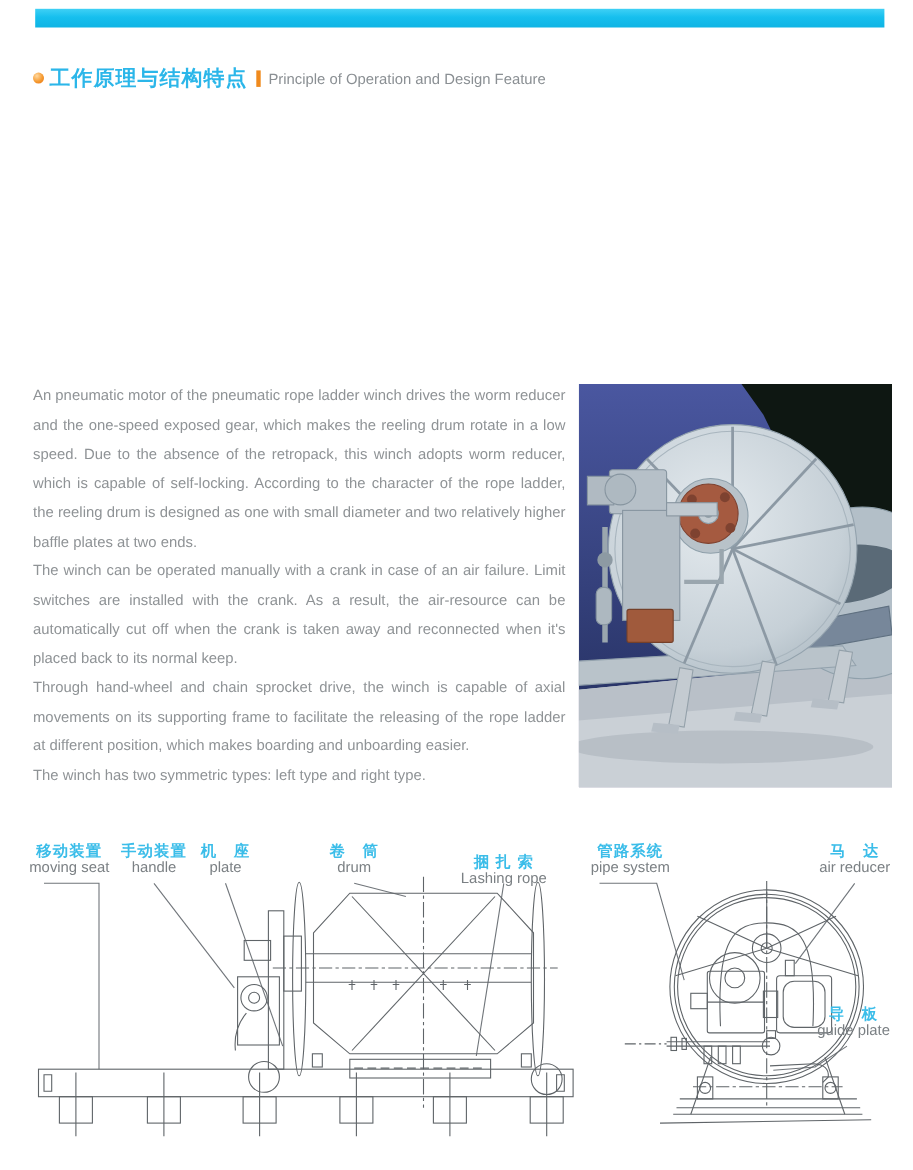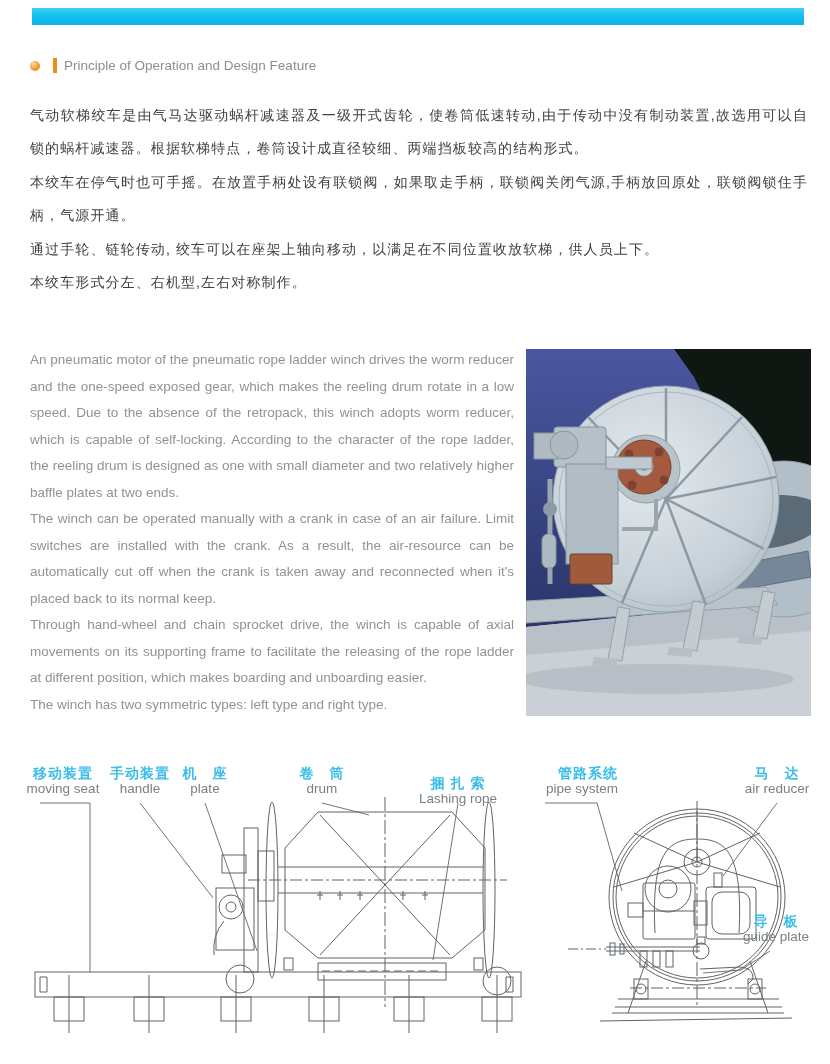--- a/index.html
+++ b/index.html
@@ -36,43 +36,38 @@
   .diagram{position:absolute;left:0;top:755px;width:830px;height:309px;}
   .diagram svg.drawing{position:absolute;left:0;top:0;}
   .lbl{position:absolute;text-align:center;line-height:16px;}
   .lbl .zh{display:block;color:#3bbde9;font-size:14px;font-weight:bold;letter-spacing:1px;white-space:nowrap;}
   .lbl .en{display:block;color:#7b8084;font-size:13.5px;white-space:nowrap;}
   .lbl-1{left:18px;top:10px;width:90px;}
   .lbl-2{left:98px;top:10px;width:84px;}
   .lbl-3{left:163px;top:10px;width:84px;}
   .lbl-4{left:280px;top:10px;width:84px;}
   .lbl-5{left:410px;top:20px;width:96px;}
-  .lbl-6{left:528px;top:10px;width:90px;text-align:right;}
+  .lbl-6{left:528px;top:10px;width:90px;}
   .lbl-7{left:733px;top:10px;width:88px;}
   .lbl-8{left:730px;top:158px;width:92px;}
 </style>
 </head>
 <body>
 
 <div class="page">
 
   <div class="top-bar"></div>
 
   <div class="section-title">
     <span class="bullet-dot"></span>
+    <span class="title-zh">工作原理与结构特点</span>
     <span class="title-divider"></span>
     <span class="title-en">Principle of Operation and Design Feature</span>
   </div>
 
-  <div class="zh-text">
-    <p>气动软梯绞车是由气马达驱动蜗杆减速器及一级开式齿轮，使卷筒低速转动,由于传动中没有制动装置,故选用可以自锁的蜗杆减速器。根据软梯特点，卷筒设计成直径较细、两端挡板较高的结构形式。</p>
-    <p>本绞车在停气时也可手摇。在放置手柄处设有联锁阀，如果取走手柄，联锁阀关闭气源,手柄放回原处，联锁阀锁住手柄，气源开通。</p>
-    <p>通过手轮、链轮传动, 绞车可以在座架上轴向移动，以满足在不同位置收放软梯，供人员上下。</p>
-    <p>本绞车形式分左、右机型,左右对称制作。</p>
-  </div>
 
   <div class="en-text">
     <p>An pneumatic motor of the pneumatic rope ladder winch drives the worm reducer and the one-speed exposed gear, which makes the reeling drum rotate in a low speed. Due to the absence of the retropack, this winch adopts worm reducer, which is capable of self-locking. According to the character of the rope ladder, the reeling drum is designed as one with small diameter and two relatively higher baffle plates at two ends.</p>
     <p>The winch can be operated manually with a crank in case of an air failure. Limit switches are installed with the crank. As a result, the air-resource can be automatically cut off when the crank is taken away and reconnected when it's placed back to its normal keep.</p>
     <p>Through hand-wheel and chain sprocket drive, the winch is capable of axial movements on its supporting frame to facilitate the releasing of the rope ladder at different position, which makes boarding and unboarding easier.</p>
     <p>The winch has two symmetric types: left type and right type.</p>
   </div>
 
   <div class="photo">
     <svg width="285" height="367" viewBox="0 0 285 367">

